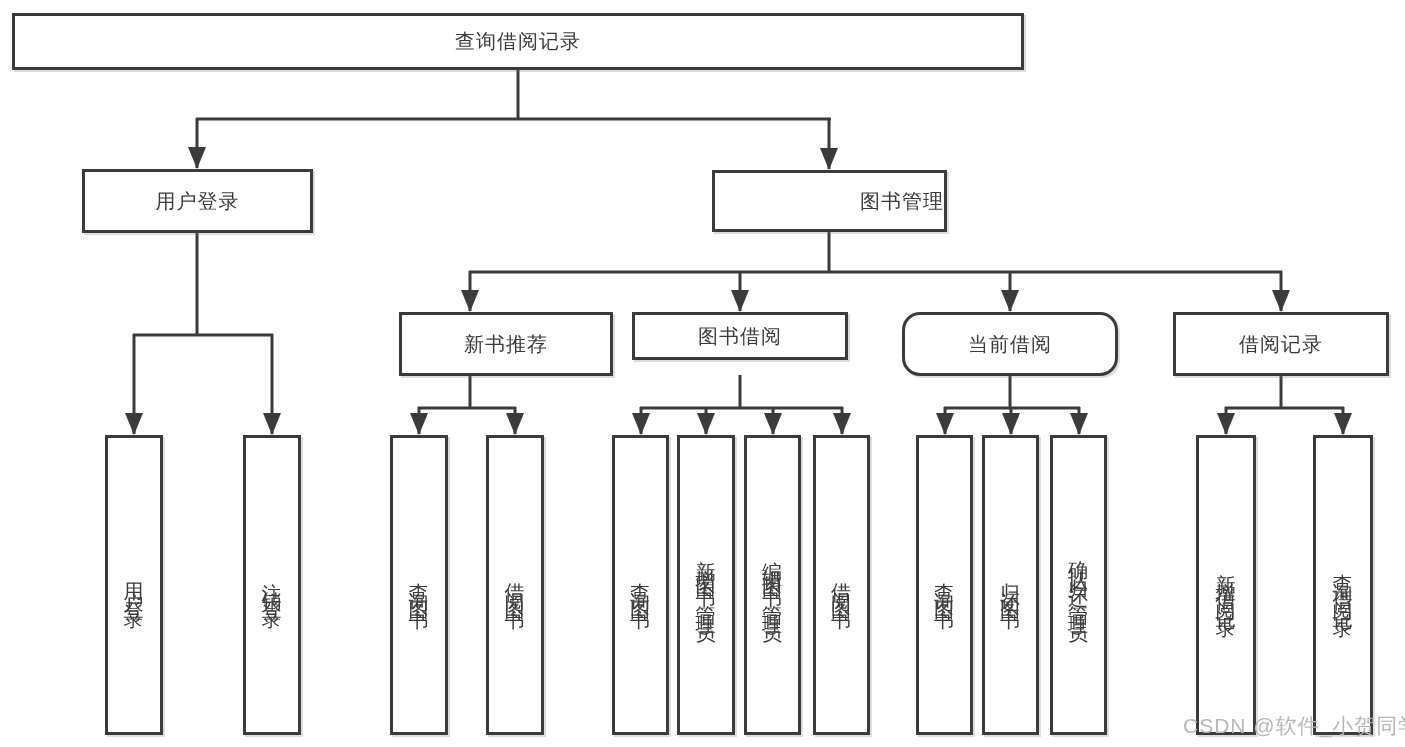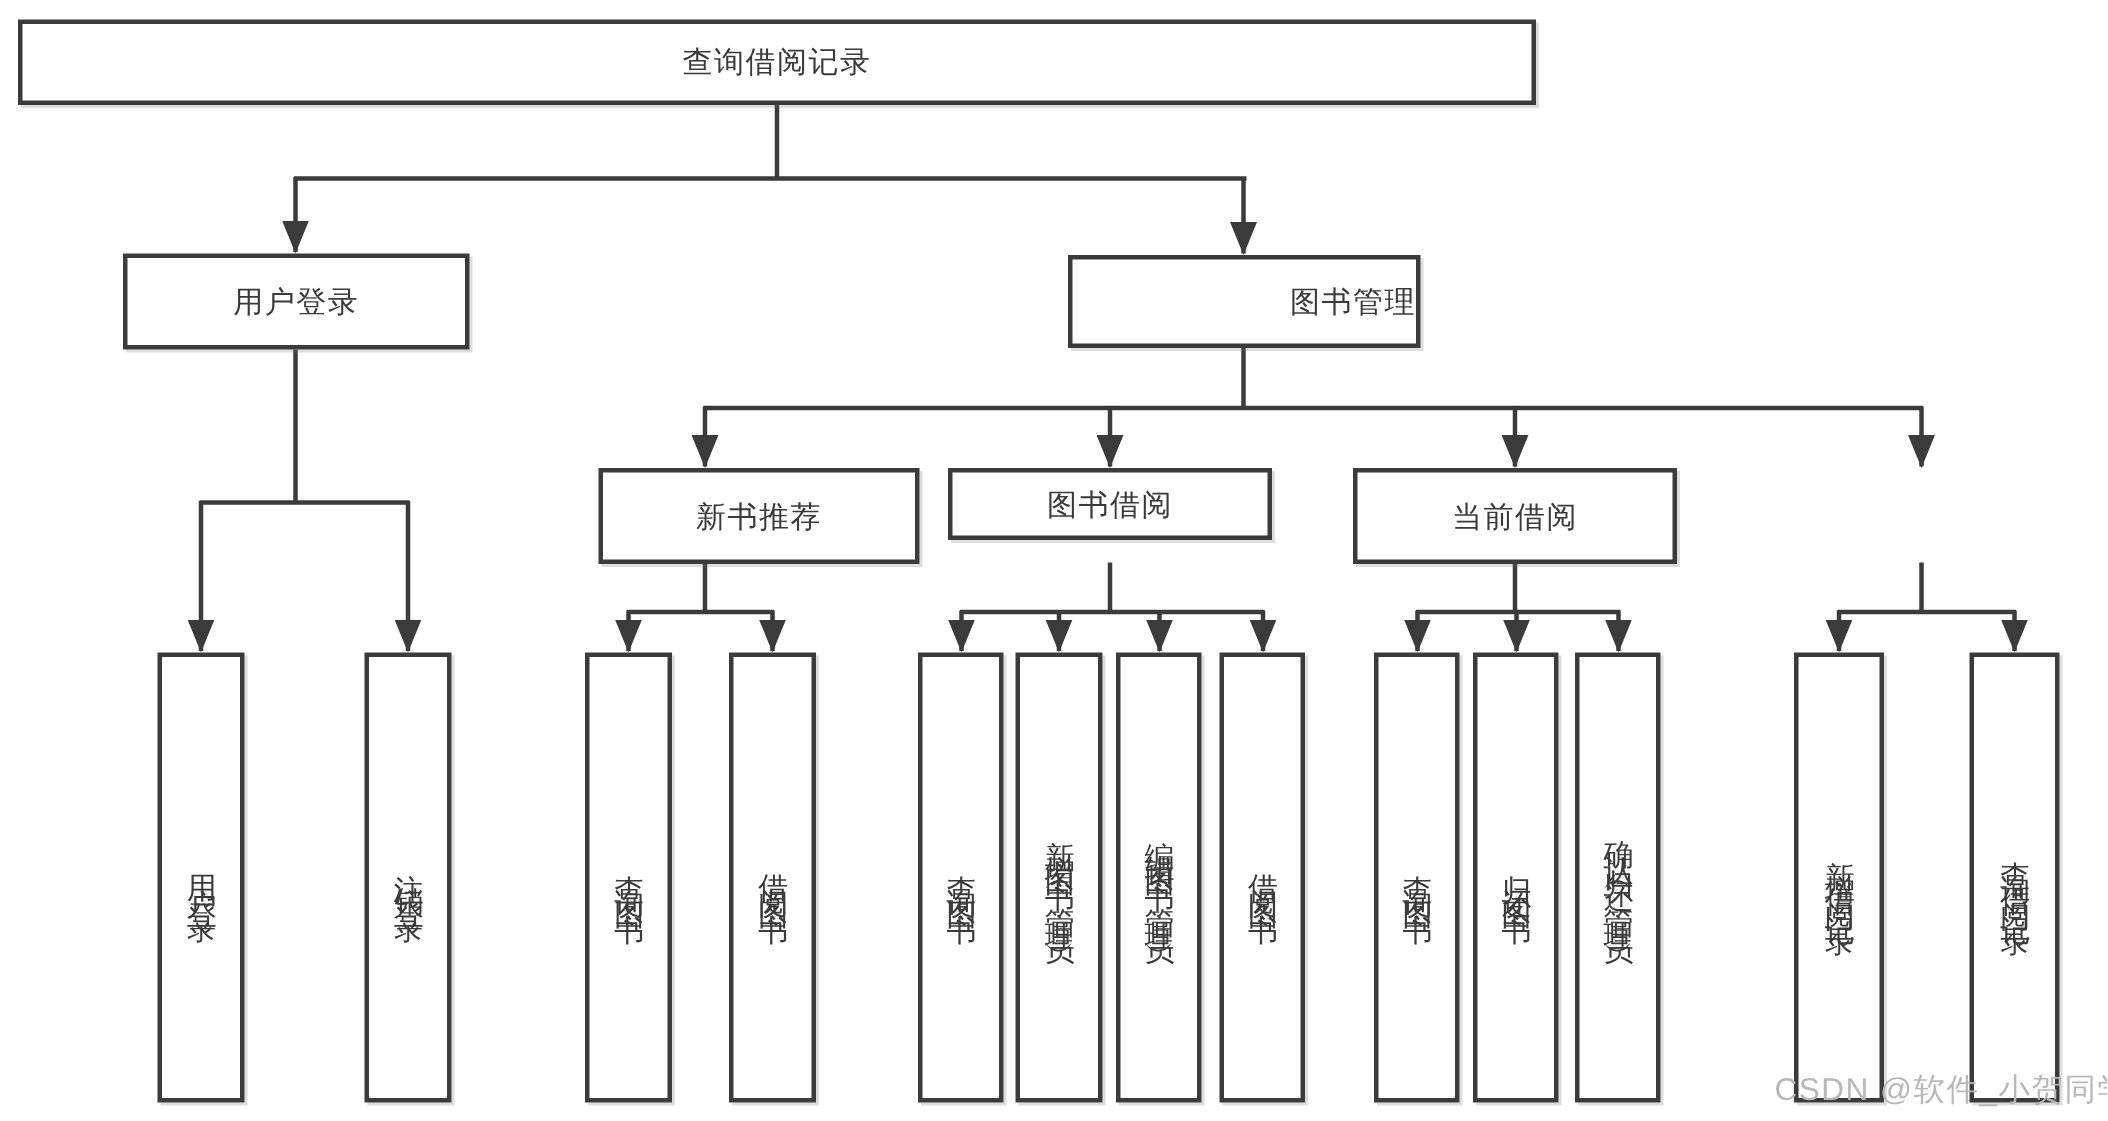--- a/index.html
+++ b/index.html
@@ -125,22 +125,25 @@
   <div class="node h-node" style="left:712px;top:170px;width:235px;height:62px;justify-content:flex-end;">
     <span>图书管理</span>
   </div>
 
   <div class="node h-node" style="left:363px;top:312px;width:214px;height:64px;margin-left:36px;">
     <span>新书推荐</span>
   </div>
   <div class="node h-node" style="left:632px;top:312px;width:216px;height:48px;">
     <span>图书借阅</span>
   </div>
-  <div class="node h-node" style="left:902px;top:312px;width:216px;height:64px;">
+  <div class="node h-node" style="left:902px;top:312px;width:216px;height:64px;border-radius:18px;">
     <span>当前借阅</span>
+  </div>
+  <div class="node h-node" style="left:1173px;top:312px;width:216px;height:64px;">
+    <span>借阅记录</span>
   </div>
 
   <div class="node v-node" style="left:105px;top:435px;width:58px;height:300px;">
     <span>用户登录</span>
   </div>
   <div class="node v-node" style="left:243px;top:435px;width:58px;height:300px;">
     <span>注销登录</span>
   </div>
 
   <div class="node v-node" style="left:390px;top:435px;width:58px;height:300px;">

